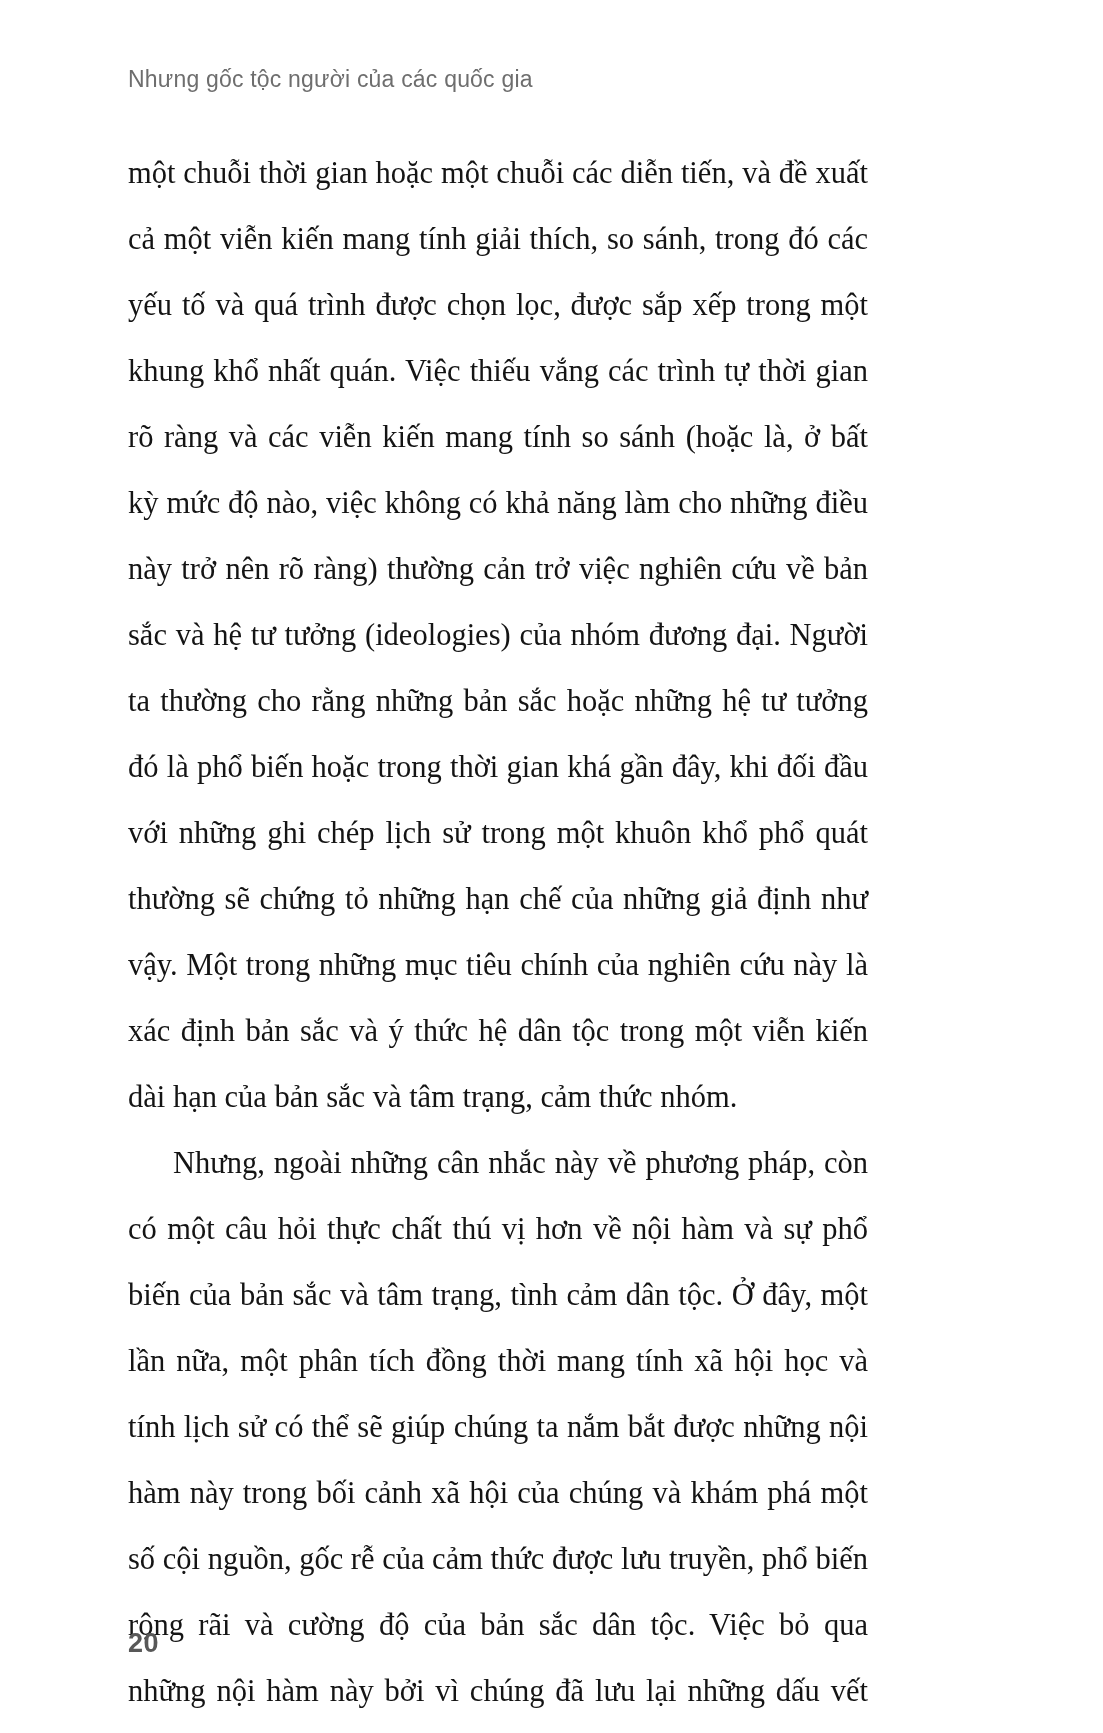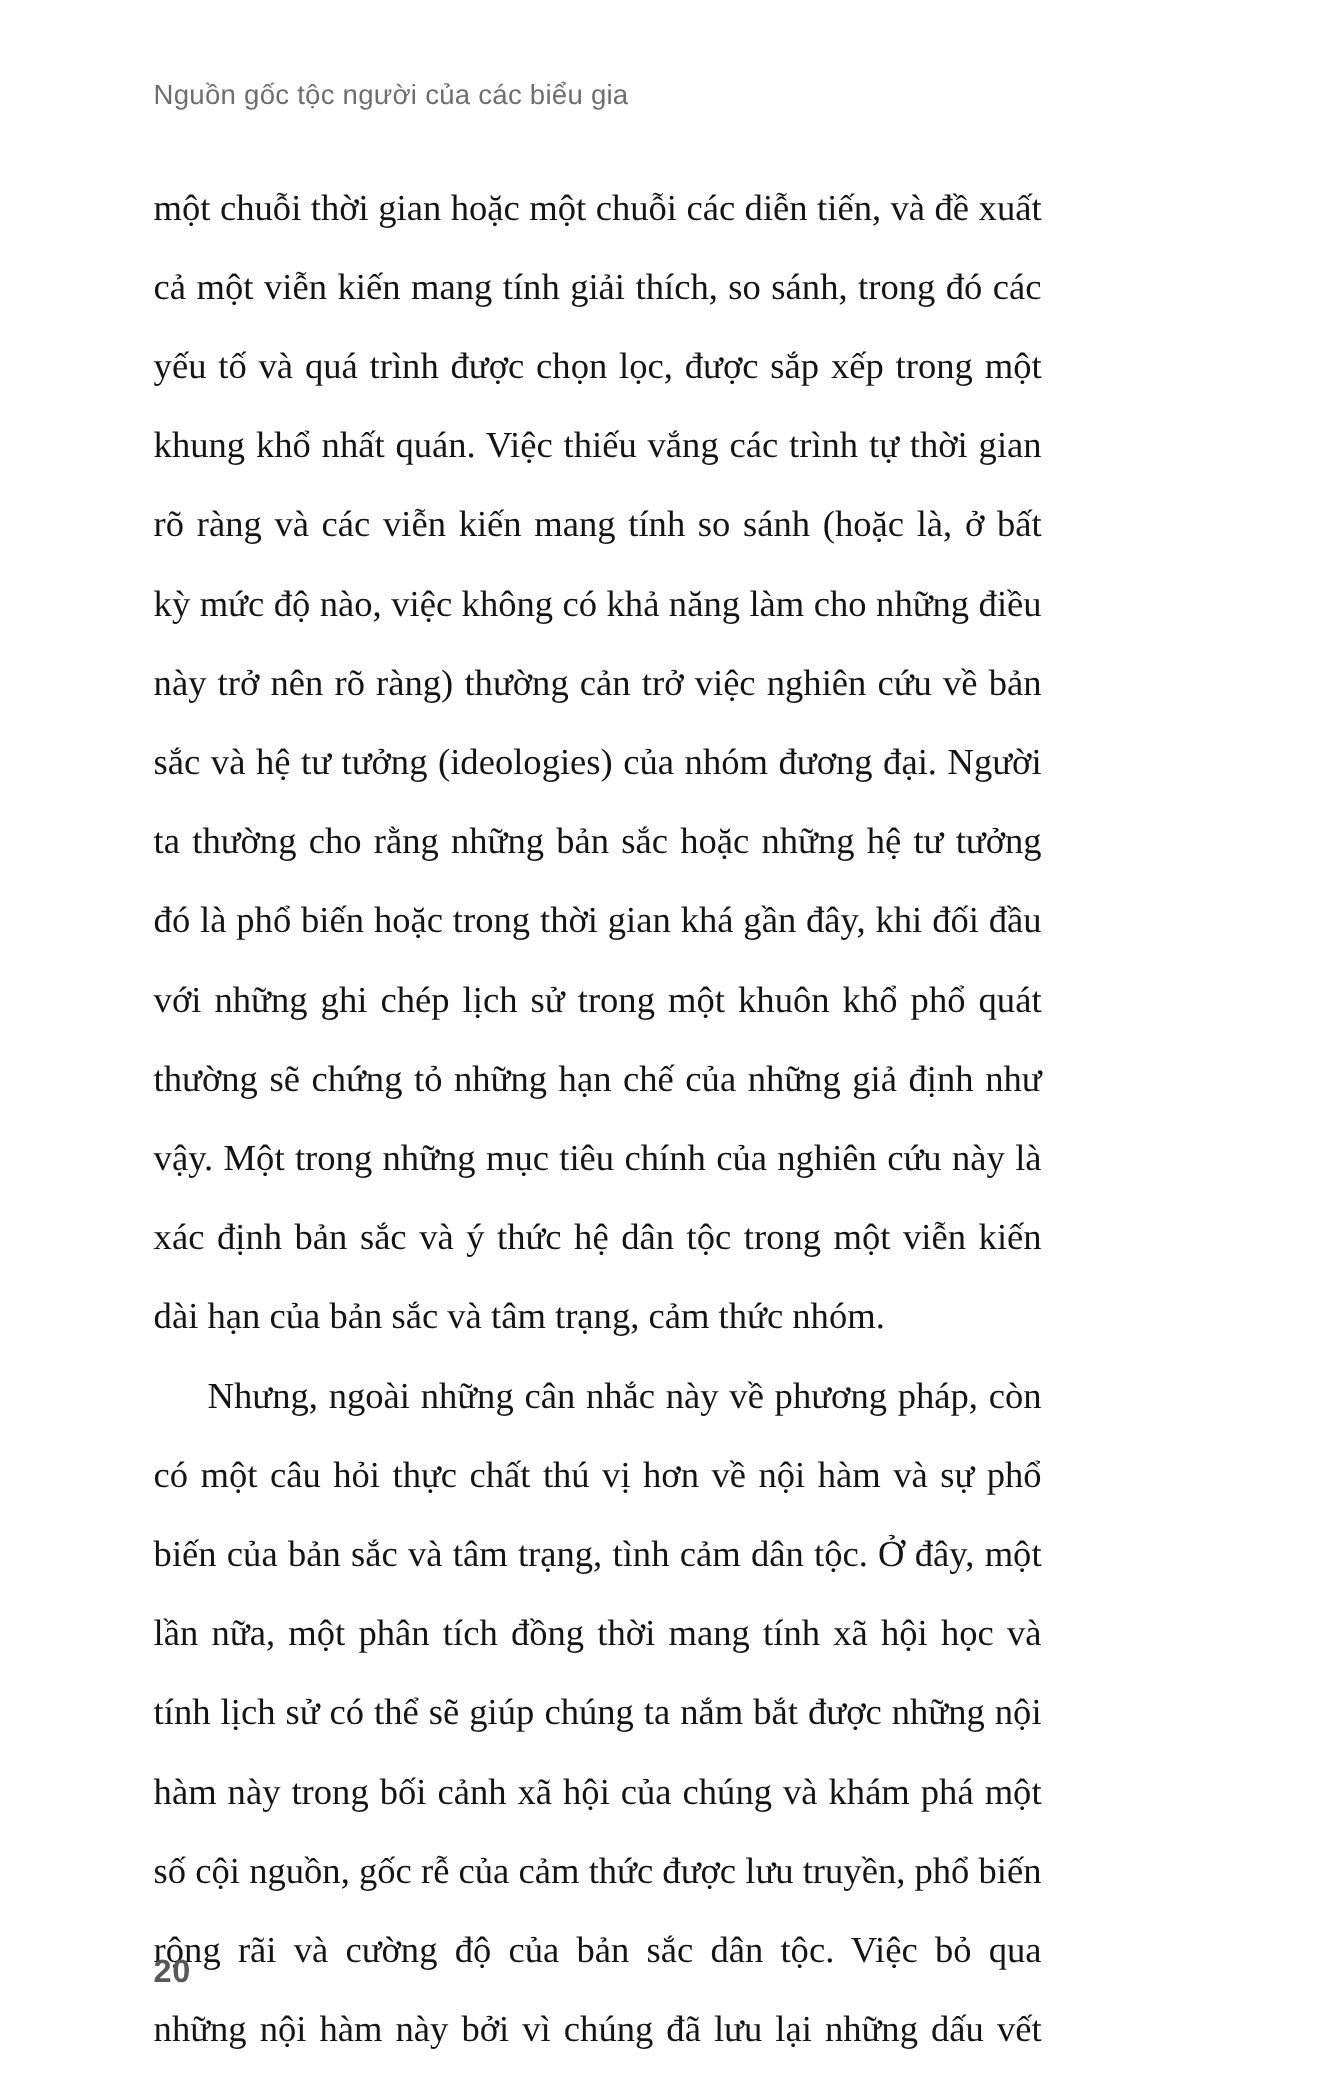--- a/index.html
+++ b/index.html
@@ -74,21 +74,21 @@
     font-weight: 700;
     color: #585858;
     letter-spacing: 0.5px;
   }
 </style>
 </head>
 <body>
 
 <div class="page">
 
-  <div class="running-header">Nguồn gốc tộc người của các biểu gia</div>
+  <div class="running-header">Nhưng gốc tộc người của các quốc gia</div>
 
   <div class="text-column">
     <p class="body-paragraph">một chuỗi thời gian hoặc một chuỗi các diễn tiến, và đề xuất cả một viễn kiến mang tính giải thích, so sánh, trong đó các yếu tố và quá trình được chọn lọc, được sắp xếp trong một khung khổ nhất quán. Việc thiếu vắng các trình tự thời gian rõ ràng và các viễn kiến mang tính so sánh (hoặc là, ở bất kỳ mức độ nào, việc không có khả năng làm cho những điều này trở nên rõ ràng) thường cản trở việc nghiên cứu về bản sắc và hệ tư tưởng (ideologies) của nhóm đương đại. Người ta thường cho rằng những bản sắc hoặc những hệ tư tưởng đó là phổ biến hoặc trong thời gian khá gần đây, khi đối đầu với những ghi chép lịch sử trong một khuôn khổ phổ quát thường sẽ chứng tỏ những hạn chế của những giả định như vậy. Một trong những mục tiêu chính của nghiên cứu này là xác định bản sắc và ý thức hệ dân tộc trong một viễn kiến dài hạn của bản sắc và tâm trạng, cảm thức nhóm.</p>
     <p class="body-paragraph indented">Nhưng, ngoài những cân nhắc này về phương pháp, còn có một câu hỏi thực chất thú vị hơn về nội hàm và sự phổ biến của bản sắc và tâm trạng, tình cảm dân tộc. Ở đây, một lần nữa, một phân tích đồng thời mang tính xã hội học và tính lịch sử có thể sẽ giúp chúng ta nắm bắt được những nội hàm này trong bối cảnh xã hội của chúng và khám phá một số cội nguồn, gốc rễ của cảm thức được lưu truyền, phổ biến rộng rãi và cường độ của bản sắc dân tộc. Việc bỏ qua những nội hàm này bởi vì chúng đã lưu lại những dấu vết trong những ghi chép lịch sử, do tính chủ quan quá mức hoặc sự không rõ ràng trong diễn giải của chúng, là đã loại trừ một sự hiểu biết sâu sắc hơn về các cội nguồn của bản sắc dân tộc đương đại. Chúng ta cần bắt đầu, và xem xét một cách nghiêm túc (mặc dù không phải bằng giá trị bề mặt của chúng), từ những biểu hiện của bản sắc tập thể quy mô lớn như chúng đã tự thể hiện bản thân trong các thời đại và các nền văn minh khác nhau, mặc dù có những khó khăn</p>
   </div>
 
   <div class="folio">20</div>
 
 </div>
 

